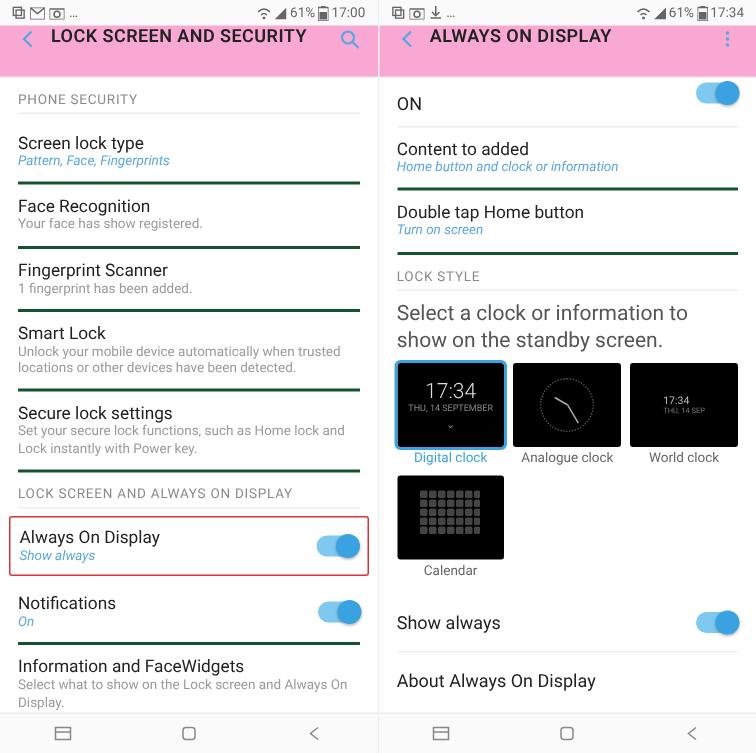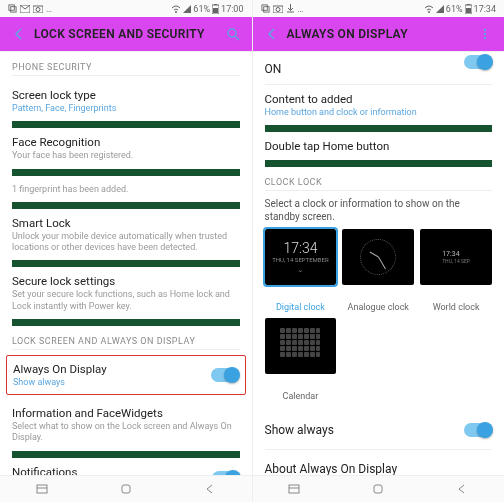--- a/index.html
+++ b/index.html
@@ -3,49 +3,49 @@
 <meta charset="utf-8">
 <style>
   html, body { margin:0; padding:0; font-family: -apple-system, BlinkMacSystemFont, "Segoe UI", Roboto, Arial, sans-serif; background:#fff; }
   .stage { width:504px; height:502px; display:flex; background:#fff; position:relative; }
   .phone { width:50%; height:100%; display:flex; flex-direction:column; background:#fafafa; border-right:1px solid #eee; position:relative; }
   .phone:last-child { border-right:none; }
   .statusbar { height:17px; background:#fafafa; display:flex; justify-content:space-between; align-items:center; padding:0 8px; font-size:9px; color:#666; }
   .sb-left { display:flex; gap:3px; align-items:center; }
   .sb-right { display:flex; gap:2px; align-items:center; }
   .sb-icon { display:inline-flex; }
-  .header { height:34px; display:flex; align-items:center; padding:0 10px; border-bottom:1px solid #eee; background:#d946ef; }
+  .header { height:34px; display:flex; align-items:flex-start; padding:0 10px; border-bottom:1px solid #eee; background:#f9a8d4; }
   .header .title { flex:1; font-size:12px; font-weight:600; color:#222; letter-spacing:.3px; }
   .hicon { color:#5aa6e0; display:inline-flex; padding:2px; }
   .hicon.more { color:#5aa6e0; }
   .content { flex:1; overflow:hidden; padding:0 12px 4px 12px; background:#fff; }
   .section-label { font-size:9px; color:#8a8a8a; letter-spacing:.5px; margin:10px 0 5px 0; border-bottom:1px solid #eee; padding-bottom:3px; }
-  .item { padding:7px 0; border-bottom:7px solid #14532d; position:relative; }
+  .item { padding:7px 0; border-bottom:2px solid #14532d; position:relative; }
   .item:last-child { border-bottom:none; }
   .item-title { font-size:11.5px; color:#222; }
   .item-sub { font-size:9px; color:#9a9a9a; margin-top:1px; line-height:1.25; }
-  .item-sub.link { color:#5aa6e0; }
+  .item-sub.link { color:#5aa6e0;font-style:italic; }
   .toggle { position:absolute; right:0; top:50%; transform:translateY(-50%); width:28px; height:14px; border-radius:8px; background:#d0d0d0; }
   .toggle.on { background:#7fc8ef; }
   .toggle .knob { position:absolute; top:-1px; width:16px; height:16px; border-radius:50%; background:#fff; box-shadow:0 1px 2px rgba(0,0,0,.3); }
   .toggle.on .knob { right:-1px; background:#3aa2e0; }
   .highlight-box { border:1.5px solid #d33; padding:6px 6px; margin:4px -6px; border-radius:2px; position:relative; }
   .highlight-box .item { border-bottom:none; padding:0; }
   .navbar { height:26px; background:#fafafa; border-top:1px solid #eee; display:flex; justify-content:space-around; align-items:center; }
   .nav-btn { color:#888; display:inline-flex; }
   
   .clock-row { display:flex; gap:6px; margin-top:6px; }
   .clock-card { flex:1; text-align:center; }
   .clock-prev { height:56px; background:#000; border-radius:2px; display:flex; align-items:center; justify-content:center; color:#ccc; font-size:8px; position:relative; }
   .clock-prev.sel { outline:2px solid #3aa2e0; }
-  .clock-label { font-size:9px; color:#666; margin-top:17px; }
+  .clock-label { font-size:9px; color:#666; margin-top:3px; }
   .clock-label.sel { color:#3aa2e0; }
   .clock-row2 { display:flex; gap:6px; margin-top:6px; }
   .clock-row2 .clock-card { flex:0 0 calc(33.33% - 4px); }
-  .descr { font-size:10px; color:#555; margin:6px 0 2px 0; line-height:1.3; }
+  .descr { font-size:14px; color:#555; margin:6px 0 2px 0; line-height:1.3; }
   .big-num { font-size:14px; color:#ddd; font-weight:300; }
   .on-row { display:flex; justify-content:space-between; align-items:center; padding:10px 0 8px 0; border-bottom:1px solid #eee; }
   .on-row .lbl { font-size:12px; color:#222; }
   .simple-item { padding:12px 0; border-bottom:1px solid #f0f0f0; position:relative; }
   .simple-title { font-size:12px; color:#222; }
   .analogue-face { width:34px; height:34px; border:1px dotted #555; border-radius:50%; position:relative; }
   .calendar-grid { width:40px; height:36px; display:grid; grid-template-columns:repeat(7,1fr); grid-auto-rows:5px; gap:1px; }
   .calendar-grid span { background:#444; border-radius:1px; }
 </style>
 </head>
@@ -115,23 +115,24 @@
   </div>
   <div class="content">
     <div class="section-label">PHONE SECURITY</div>
 
     <div class="item">
       <div class="item-title">Screen lock type</div>
       <div class="item-sub link">Pattern, Face, Fingerprints</div>
     </div>
     <div class="item">
       <div class="item-title">Face Recognition</div>
-      <div class="item-sub">Your face has been registered.</div>
-    </div>
-    <div class="item">
+      <div class="item-sub">Your face has show registered.</div>
+    </div>
+    <div class="item">
+      <div class="item-title">Fingerprint Scanner</div>
       <div class="item-sub">1 fingerprint has been added.</div>
     </div>
     <div class="item">
       <div class="item-title">Smart Lock</div>
       <div class="item-sub">Unlock your mobile device automatically when trusted locations or other devices have been detected.</div>
     </div>
     <div class="item">
       <div class="item-title">Secure lock settings</div>
       <div class="item-sub">Set your secure lock functions, such as Home lock and Lock instantly with Power key.</div>
     </div>
@@ -142,29 +143,29 @@
       <div class="item">
         <div class="item-title">Always On Display</div>
         <div class="item-sub link">Show always</div>
         <div class="toggle on">
               <div class="knob"></div>
             </div>
       </div>
     </div>
 
     <div class="item">
-      <div class="item-title">Information and FaceWidgets</div>
-      <div class="item-sub">Select what to show on the Lock screen and Always On Display.</div>
-    </div>
-    <div class="item">
       <div class="item-title">Notifications</div>
       <div class="item-sub link">On</div>
       <div class="toggle on">
             <div class="knob"></div>
           </div>
+    </div>
+    <div class="item">
+      <div class="item-title">Information and FaceWidgets</div>
+      <div class="item-sub">Select what to show on the Lock screen and Always On Display.</div>
     </div>
 
   </div>
   <div class="navbar">
     <span class="nav-btn">
           <svg width="14" height="14" viewBox="0 0 14 14">
             <rect x="2" y="3" width="10" height="8" fill="none" stroke="#888"></rect>
             <path d="M2 6 H12" stroke="#888"></path>
           </svg>
         </span>
@@ -249,23 +250,24 @@
             <div class="knob"></div>
           </div>
     </div>
 
     <div class="item">
       <div class="item-title">Content to added</div>
       <div class="item-sub link">Home button and clock or information</div>
     </div>
     <div class="item">
       <div class="item-title">Double tap Home button</div>
-    </div>
-
-    <div class="section-label">CLOCK LOCK</div>
+      <div class="item-sub link">Turn on screen</div>
+    </div>
+
+    <div class="section-label">LOCK STYLE</div>
     <div class="descr">Select a clock or information to show on the standby screen.</div>
 
     <div class="clock-row">
       <div class="clock-card">
         <div class="clock-prev sel">
           <div style="text-align:center">
             <div class="big-num">17:34</div>
             <div style="font-size:6px;color:#888">THU, 14 SEPTEMBER</div>
             <div style="font-size:7px;color:#888;margin-top:3px">⌄</div>
           </div>

